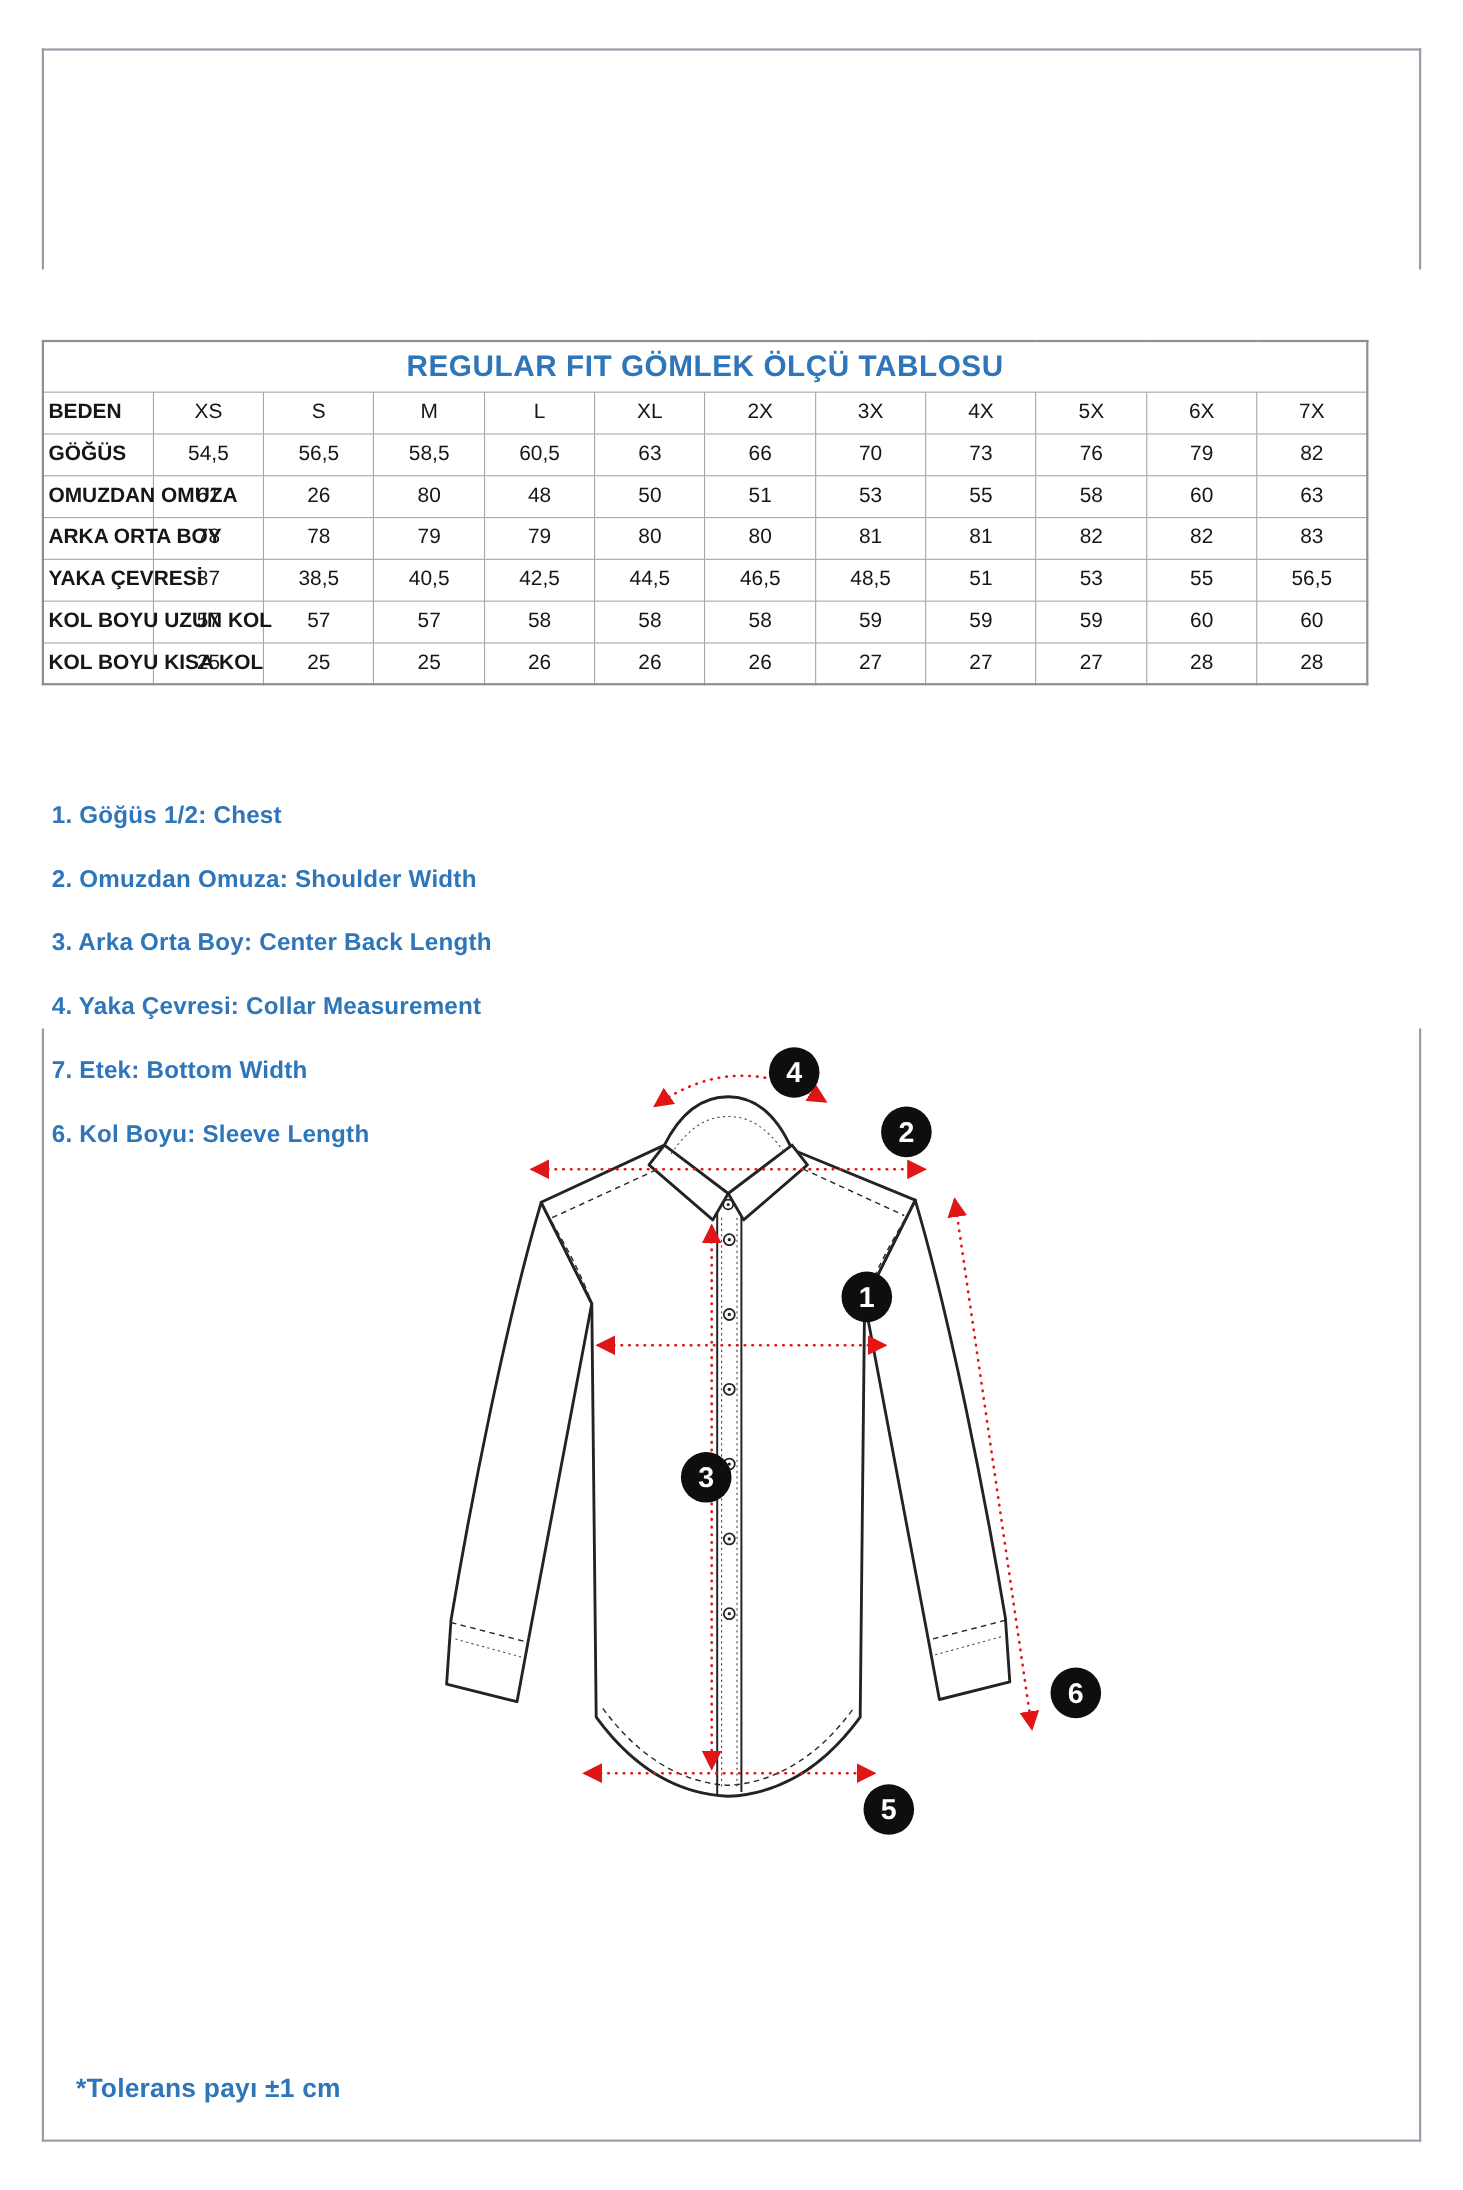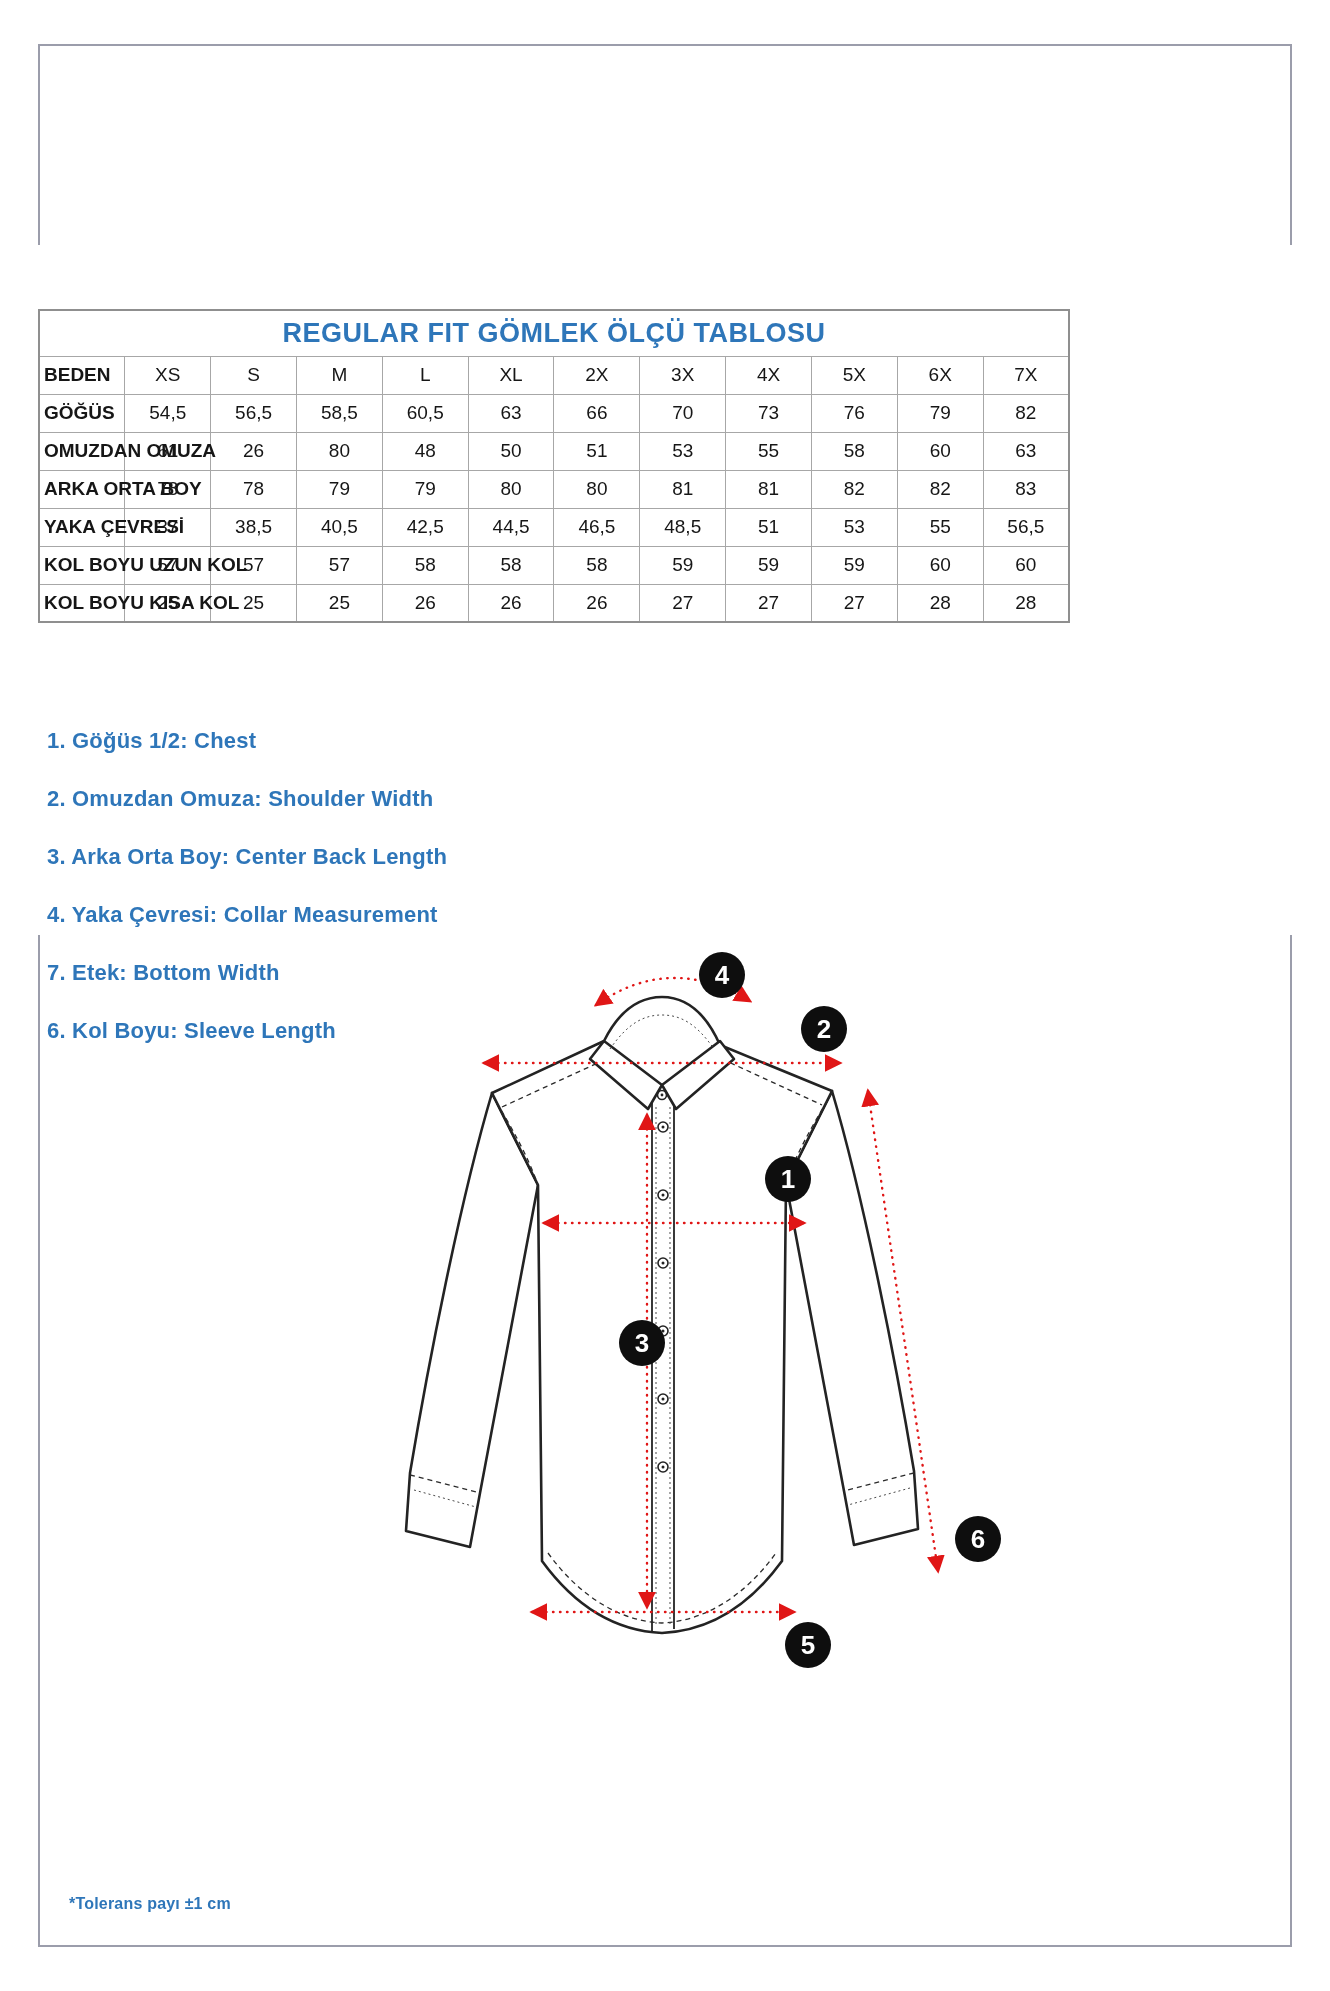--- a/index.html
+++ b/index.html
@@ -19,21 +19,21 @@
   }
   
   .top-frame{
     position:absolute;left:38px;top:44px;width:1254px;height:201px;
     border-top:2px solid var(--frame);
     border-left:2px solid var(--frame);
     border-right:2px solid var(--frame);
   }
   
   .size-table{
-    position:absolute;left:38px;top:309px;width:1032px;
+    position:absolute;left:38px;top:309px;width:1206px;
     border-collapse:collapse;table-layout:fixed;
     border:2px solid var(--grid-dark);
   }
   .size-table th,.size-table td{
     border:1.5px solid var(--grid);
     height:38px;text-align:center;vertical-align:middle;
     font-size:19px;font-weight:400;color:var(--ink);
     padding:0 4px;white-space:nowrap;
   }
   .size-table .title-cell{
@@ -63,21 +63,21 @@
   .seam{fill:none;stroke:#2a2a2a;stroke-width:1.3;stroke-dasharray:5 4;}
   .stitch{fill:none;stroke:#4a4a4a;stroke-width:1;stroke-dasharray:2 3;}
   .thin{fill:none;stroke:#232323;stroke-width:1.8;}
   .btn{fill:#ffffff;stroke:#232323;stroke-width:1.6;}
   .btnc{fill:#232323;}
   .meas{fill:none;stroke:var(--arrow-red);stroke-width:2.4;stroke-dasharray:.5 6.5;stroke-linecap:round;}
   .badge circle{fill:var(--badge);}
   .badge text{fill:#ffffff;font-family:"Liberation Sans",sans-serif;font-size:26px;font-weight:700;text-anchor:middle;}
   .footnote{
     position:absolute;left:29px;bottom:32px;
-    color:var(--accent-blue);font-size:16px;font-weight:700;letter-spacing:.2px;
+    color:var(--accent-blue);font-size:24px;font-weight:700;letter-spacing:.2px;
   }
 </style>
 </head>
 <body>
 
 <div class="page">
 
   <div class="top-frame"></div>
 
   <table class="size-table">

